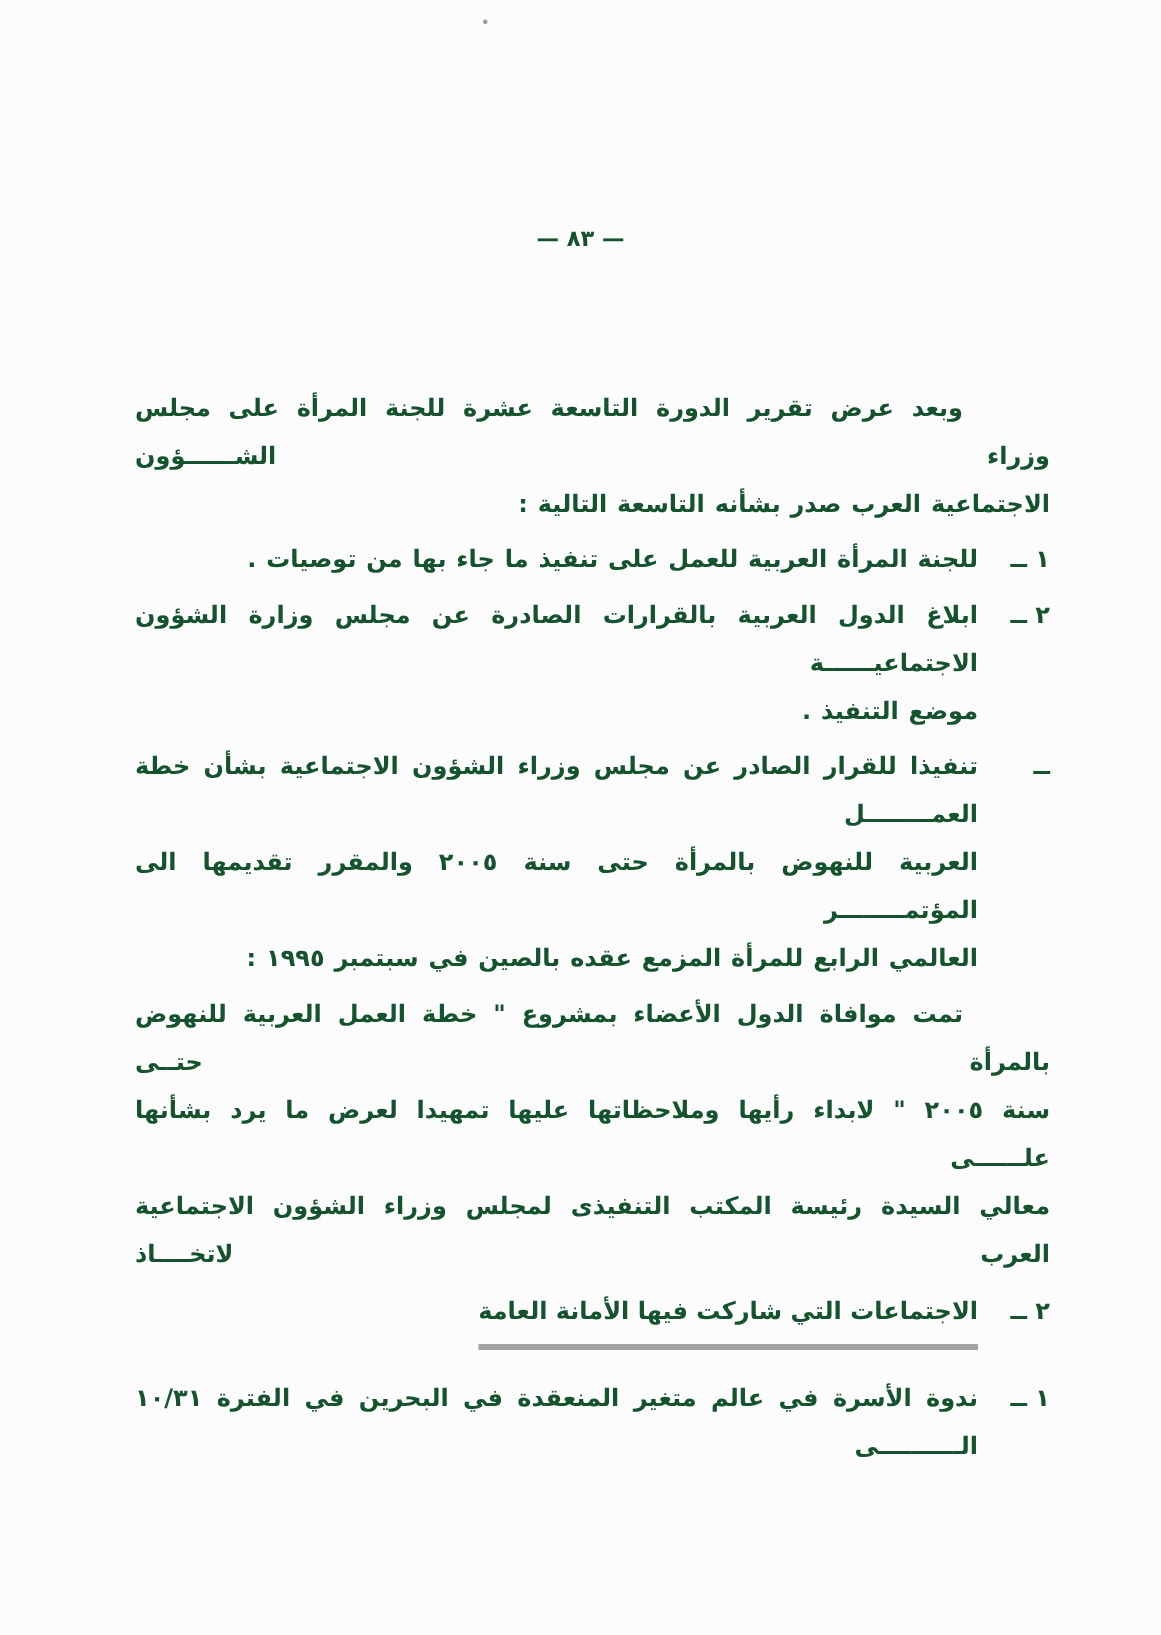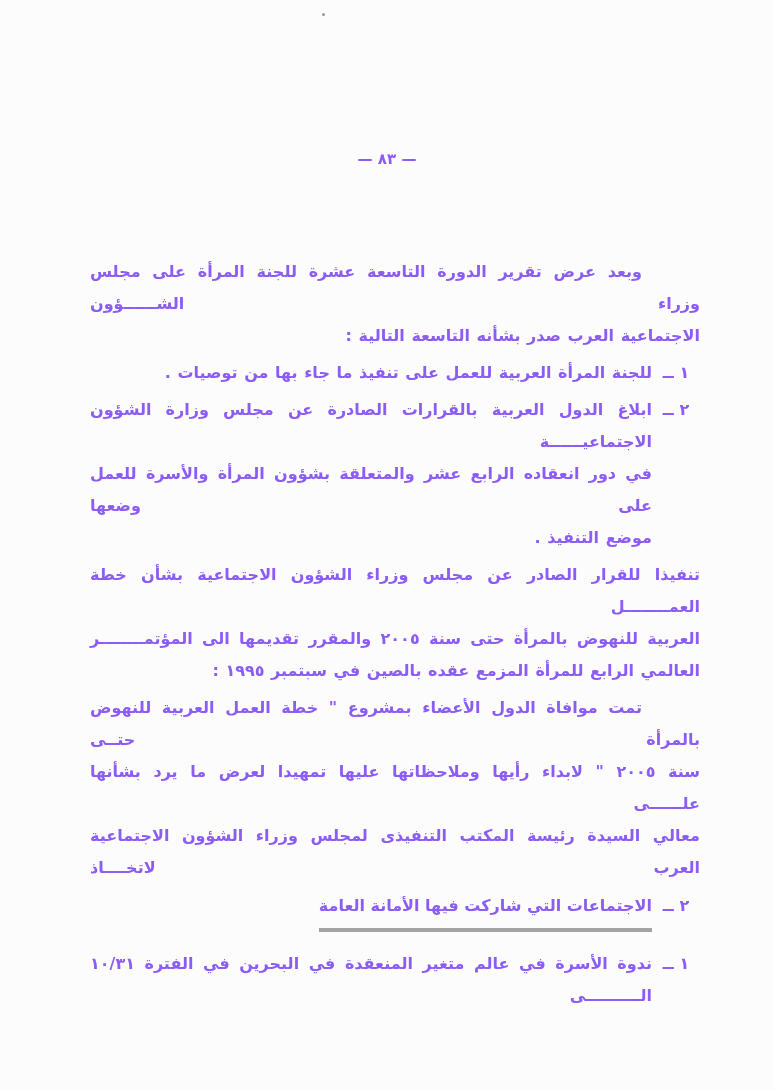--- a/index.html
+++ b/index.html
@@ -1,21 +1,21 @@
 <!DOCTYPE html>
 <html lang="ar" dir="rtl"><head>
 <meta charset="utf-8">
 <style>
   html,body{margin:0;padding:0;background:#e8e8e8;}
   .page{
     position:relative;
     width:774px;height:1090px;
     margin:0 auto;
     background:#fcfcfc;
-    color:#8b5cf6;
+    color:#14532d;
     font-family:"DejaVu Sans",sans-serif;
     font-weight:700;
     direction:rtl;
     overflow:hidden;
   }
   .speck{position:absolute;top:13px;left:322px;width:3px;height:3px;background:#9a9a9a;border-radius:50%;}
   .page-number{
     position:absolute;top:150px;left:0;right:0;
     text-align:center;
     font-size:15px;
@@ -31,21 +31,21 @@
   .line{
     text-align:justify;
     text-align-last:justify;
     word-spacing:1px;
   }
   .line.end{text-align-last:right;}
   .item{display:flex;margin:0 0 5px 0;}
   .marker{
     flex:0 0 48px;
     white-space:nowrap;
-    text-align:center;
+    text-align:right;
   }
   .itext{flex:1 1 auto;min-width:0;}
   .heading{margin-top:6px;margin-bottom:16px;}
   .heading .itext{text-align:right;}
   .heading .itext .title-underline{
     display:inline-block;
     border-bottom:4px solid #a3a3a3;
     padding-bottom:6px;
   }
 </style>
@@ -69,26 +69,26 @@
       <span class="marker">١ ــ</span>
       <div class="itext">
           <div class="line end">للجنة المرأة العربية للعمل على تنفيذ ما جاء بها من توصيات .</div>
         </div>
     </div>
 
     <div class="item">
       <span class="marker">٢ ــ</span>
       <div class="itext">
           <div class="line">ابلاغ الدول العربية بالقرارات الصادرة عن مجلس وزارة الشؤون الاجتماعيــــــة</div>
-          <div class="line">في دور انعقاده الرابع عشر والمتعلقة بشؤون المرأة والأسرة للعمل على وضعها</div>
           <div class="line end">موضع التنفيذ .</div>
         </div>
     </div>
 
     <div class="item">
+      <span class="marker">ــ</span>
       <div class="itext">
           <div class="line">تنفيذا للقرار الصادر عن مجلس وزراء الشؤون الاجتماعية بشأن خطة العمــــــــل</div>
           <div class="line">العربية للنهوض بالمرأة حتى سنة ٢٠٠٥ والمقرر تقديمها الى المؤتمــــــــر</div>
           <div class="line end">العالمي الرابع للمرأة المزمع عقده بالصين في سبتمبر ١٩٩٥ :</div>
         </div>
     </div>
 
     <div class="para indent-first">
         <div class="line">تمت موافاة الدول الأعضاء بمشروع " خطة العمل العربية للنهوض بالمرأة حتــى</div>
         <div class="line">سنة ٢٠٠٥ " لابداء رأيها وملاحظاتها عليها تمهيدا لعرض ما يرد بشأنها علــــــى</div>

